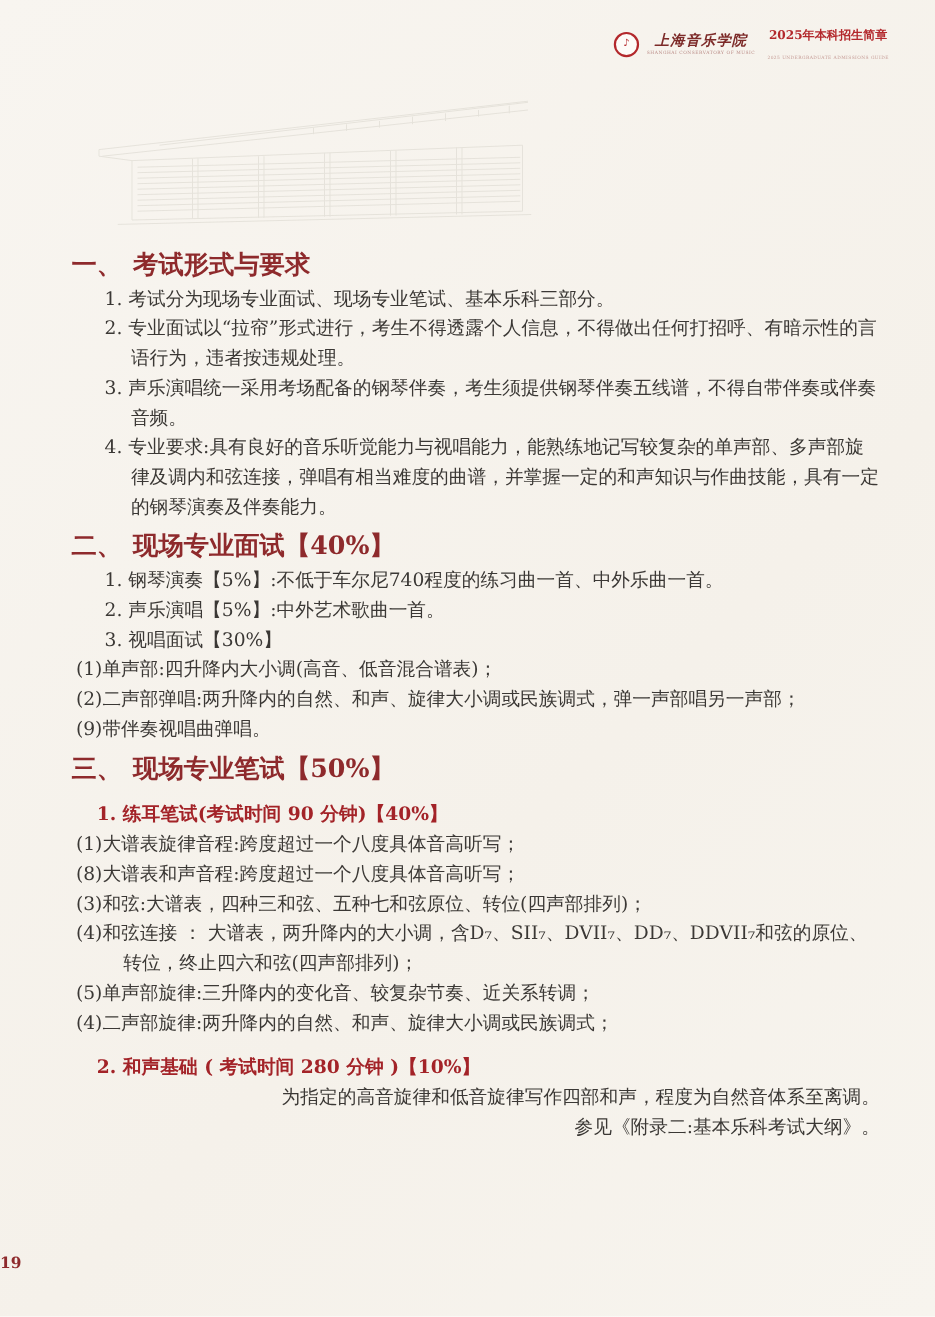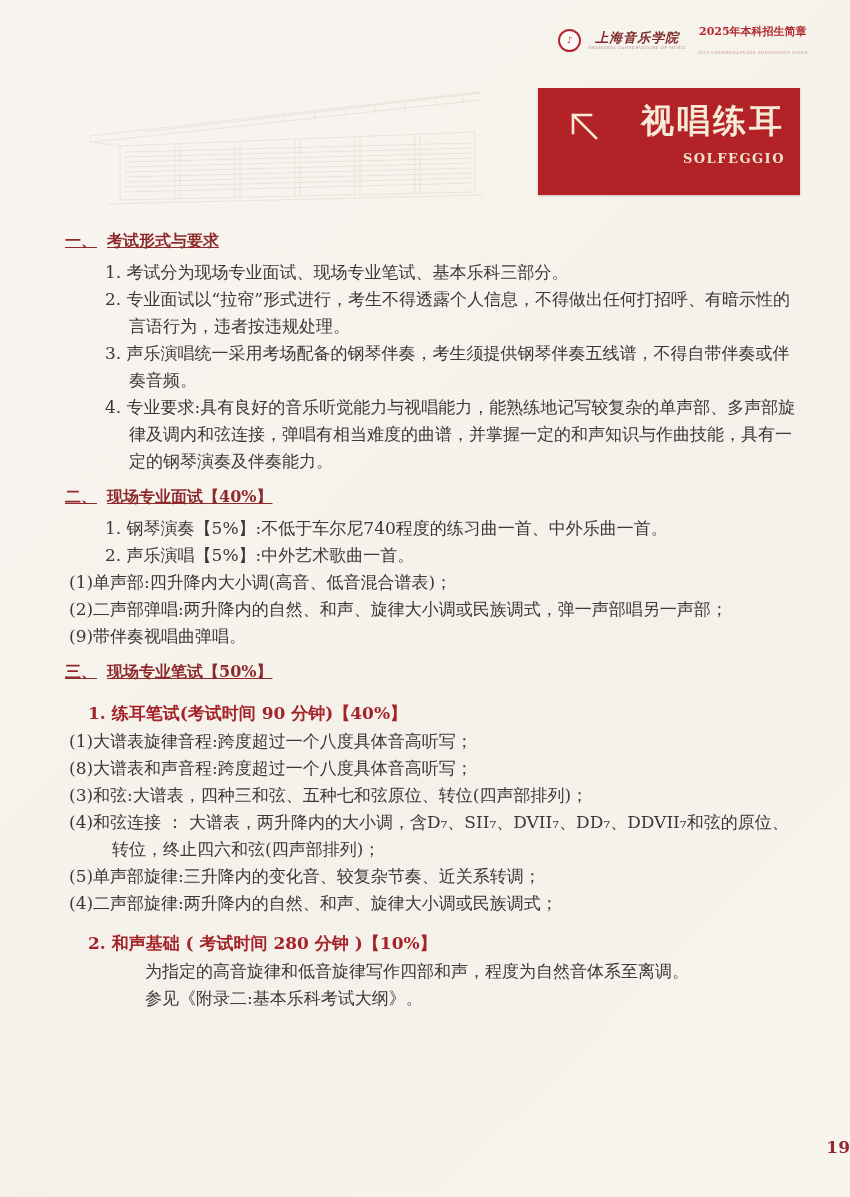--- a/index.html
+++ b/index.html
@@ -33,32 +33,32 @@
     position:absolute;top:88px;right:50px;
     width:262px;height:107px;background:#b22227;
     box-shadow:0 1px 2px rgba(90,20,20,.25);
   }
   .banner-arrow{position:absolute;left:26px;top:18px;width:40px;height:40px;}
   .banner-text{position:absolute;right:15px;top:13px;text-align:right;}
   .banner-title{font-size:33px;font-weight:bold;color:#f7ead6;letter-spacing:3px;line-height:40px;}
   .banner-subtitle{font-size:13px;font-weight:bold;color:#f0e2cc;letter-spacing:1.5px;margin-top:10px;}
   
   .content{padding:0 50px 0 65px;}
-  .sec-heading{margin:7px 0 3px 0;font-size:16px;font-weight:bold;color:#8e2a2c;line-height:30px;text-decoration:underline;}
+  .sec-heading{margin:7px 0 3px 0;font-size:23px;font-weight:bold;color:#8e2a2c;line-height:30px;}
   .sec-heading:first-child{margin-top:0;}
   .sec-num{margin-right:10px;}
   .item{font-size:17px;line-height:27px;color:#3b3835;}
-  .item-num{margin-left:40px;padding-left:24px;text-indent:-24px;}
+  .item-num{margin-left:30px;padding-left:24px;text-indent:-24px;}
   .item-paren{margin-left:4px;padding-left:43px;text-indent:-43px;}
   .item-red{margin-left:23px;margin-top:13px;margin-bottom:1px;color:#a32328;font-weight:bold;}
-  .item-plain{margin-left:80px;}
+  .item-plain{margin-left:50px;text-align:right;}
   
   .page-number{
     position:absolute;bottom:40px;left:0;width:100%;
-    text-align:right;font-size:17px;font-weight:bold;color:#8e2a2c;
+    text-align:left;font-size:14px;font-weight:bold;color:#8e2a2c;
   }
 </style>
 </head>
 <body>
 
 <div class="page">
 
   <div class="header">
     <div class="seal">♪</div>
     <div class="school-block">
@@ -99,46 +99,38 @@
         <path d="M40 85 L388 76"></path>
         <path d="M40 90 L388 81"></path>
         <path d="M40 95 L388 86"></path>
         <path d="M40 100 L388 91"></path>
         <path d="M40 105 L388 96"></path>
         <path d="M40 110 L388 101"></path>
         <path d="M200 34 L200 40 M230 31 L230 37 M260 28 L260 34 M290 24 L290 31 M320 21 L320 28 M350 18 L350 24 M378 14 L378 21"></path>
       </g>
     </svg>
 
-    <div class="banner">
-      <svg class="banner-arrow" viewBox="0 0 40 40" aria-hidden="true">
-        <path d="M9 9 H27 M9 9 V27 M9 9 L32 32" stroke="#f7ead6" stroke-width="2.6" fill="none" stroke-linecap="square"></path>
-      </svg>
-      <div class="banner-text">
-        <div class="banner-title">视唱练耳</div>
-        <div class="banner-subtitle">SOLFEGGIO</div>
-      </div>
-    </div>
   </div>
 
   <div class="content">
 
     <h2 class="sec-heading">
       <span class="sec-num">一、</span><span class="sec-title">考试形式与要求</span>
     </h2>
     <div class="item item-num">1. 考试分为现场专业面试、现场专业笔试、基本乐科三部分。</div>
     <div class="item item-num">2. 专业面试以“拉帘”形式进行，考生不得透露个人信息，不得做出任何打招呼、有暗示性的言语行为，违者按违规处理。</div>
     <div class="item item-num">3. 声乐演唱统一采用考场配备的钢琴伴奏，考生须提供钢琴伴奏五线谱，不得自带伴奏或伴奏音频。</div>
     <div class="item item-num">4. 专业要求:具有良好的音乐听觉能力与视唱能力，能熟练地记写较复杂的单声部、多声部旋律及调内和弦连接，弹唱有相当难度的曲谱，并掌握一定的和声知识与作曲技能，具有一定的钢琴演奏及伴奏能力。</div>
 
     <h2 class="sec-heading">
       <span class="sec-num">二、</span><span class="sec-title">现场专业面试【40%】</span>
     </h2>
     <div class="item item-num">1. 钢琴演奏【5%】:不低于车尔尼740程度的练习曲一首、中外乐曲一首。</div>
     <div class="item item-num">2. 声乐演唱【5%】:中外艺术歌曲一首。</div>
+    <div class="item item-num">3. 视唱面试【30%】</div>
     <div class="item item-paren">(1)单声部:四升降内大小调(高音、低音混合谱表)；</div>
     <div class="item item-paren">(2)二声部弹唱:两升降内的自然、和声、旋律大小调或民族调式，弹一声部唱另一声部；</div>
     <div class="item item-paren">(9)带伴奏视唱曲弹唱。</div>
 
     <h2 class="sec-heading">
       <span class="sec-num">三、</span><span class="sec-title">现场专业笔试【50%】</span>
     </h2>
     <div class="item item-red">1. 练耳笔试(考试时间 90 分钟)【40%】</div>
     <div class="item item-paren">(1)大谱表旋律音程:跨度超过一个八度具体音高听写；</div>
     <div class="item item-paren">(8)大谱表和声音程:跨度超过一个八度具体音高听写；</div>

